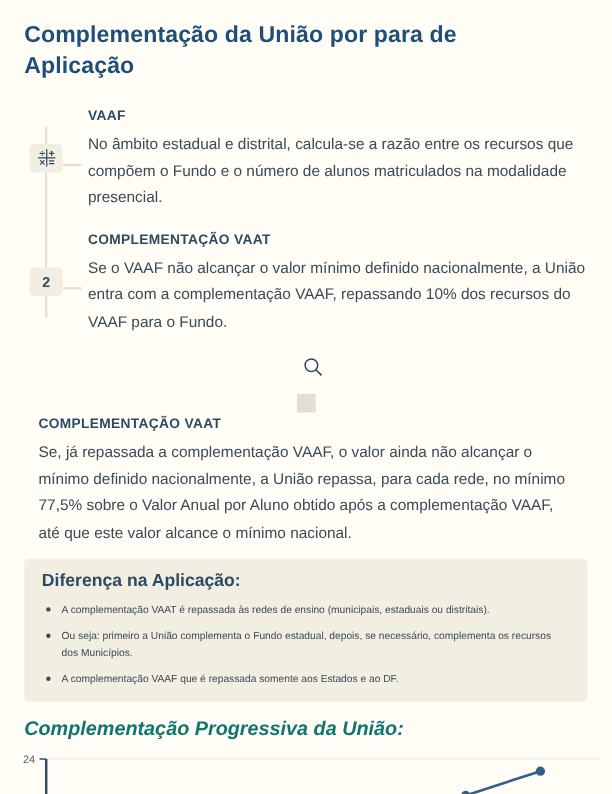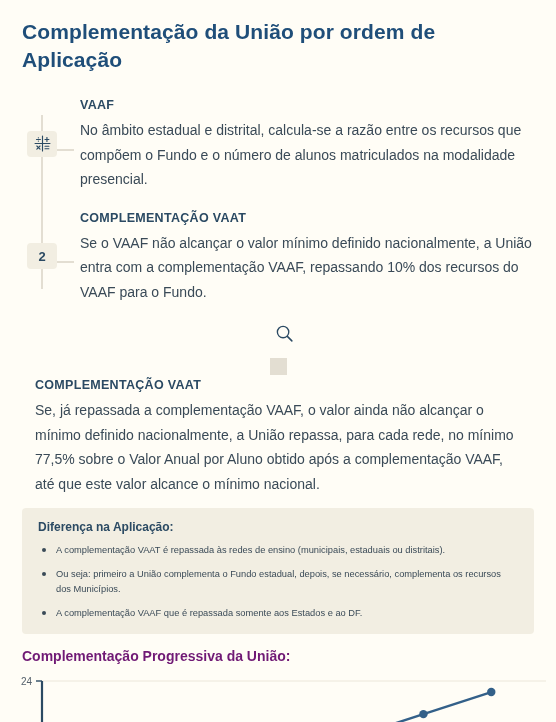--- a/index.html
+++ b/index.html
@@ -88,21 +88,21 @@
   
   .diff-panel {
     background: #f2eee2;
     border-radius: 4px;
     margin: 10px 8px 0 8px;
     padding: 12px 16px 13px 16px;
   }
   .diff-title {
     color: #2b4a63;
     font-weight: bold;
-    font-size: 12px;
+    font-size: 16px;
     margin-bottom: 9px;
   }
   .diff-list { list-style: none; }
   .diff-list li {
     color: #3a4a57;
     font-size: 9.3px;
     line-height: 1.6;
     padding-left: 18px;
     position: relative;
     margin-bottom: 9px;
@@ -114,39 +114,40 @@
     left: 4px;
     top: 5px;
     width: 4px;
     height: 4px;
     border-radius: 50%;
     background: #3a4a57;
   }
 
   
   .chart-title {
-    color: #701a75;
-    font-weight: bold;
-    font-size: 14px;
+    color: #0f766e;
+    font-weight: bold;
+    font-size: 18px;
     margin: 14px 0 0 8px;
+    font-style: italic;
   }
   .chart-wrap {
     position: relative;
     width: 556px;
     height: 305px;
     margin-top: 4px;
   }
   .chart-svg { display: block; }
 </style>
 </head>
 <body>
 
 <div class="page">
 
-  <h1 class="page-title">Complementação da União por ordem de Aplicação</h1>
+  <h1 class="page-title">Complementação da União por para de Aplicação</h1>
 
   <div class="timeline">
     <div class="tl-rail"></div>
 
     <div class="tl-item">
       <div class="tl-marker icon-box">
         <svg width="17" height="17" viewBox="0 0 24 24" aria-hidden="true">
           <g stroke="#2b4a63" stroke-width="1.6" stroke-linecap="round" fill="none">
             <line x1="12" y1="1.5" x2="12" y2="22.5"></line>
             <line x1="1.5" y1="12" x2="22.5" y2="12"></line>

